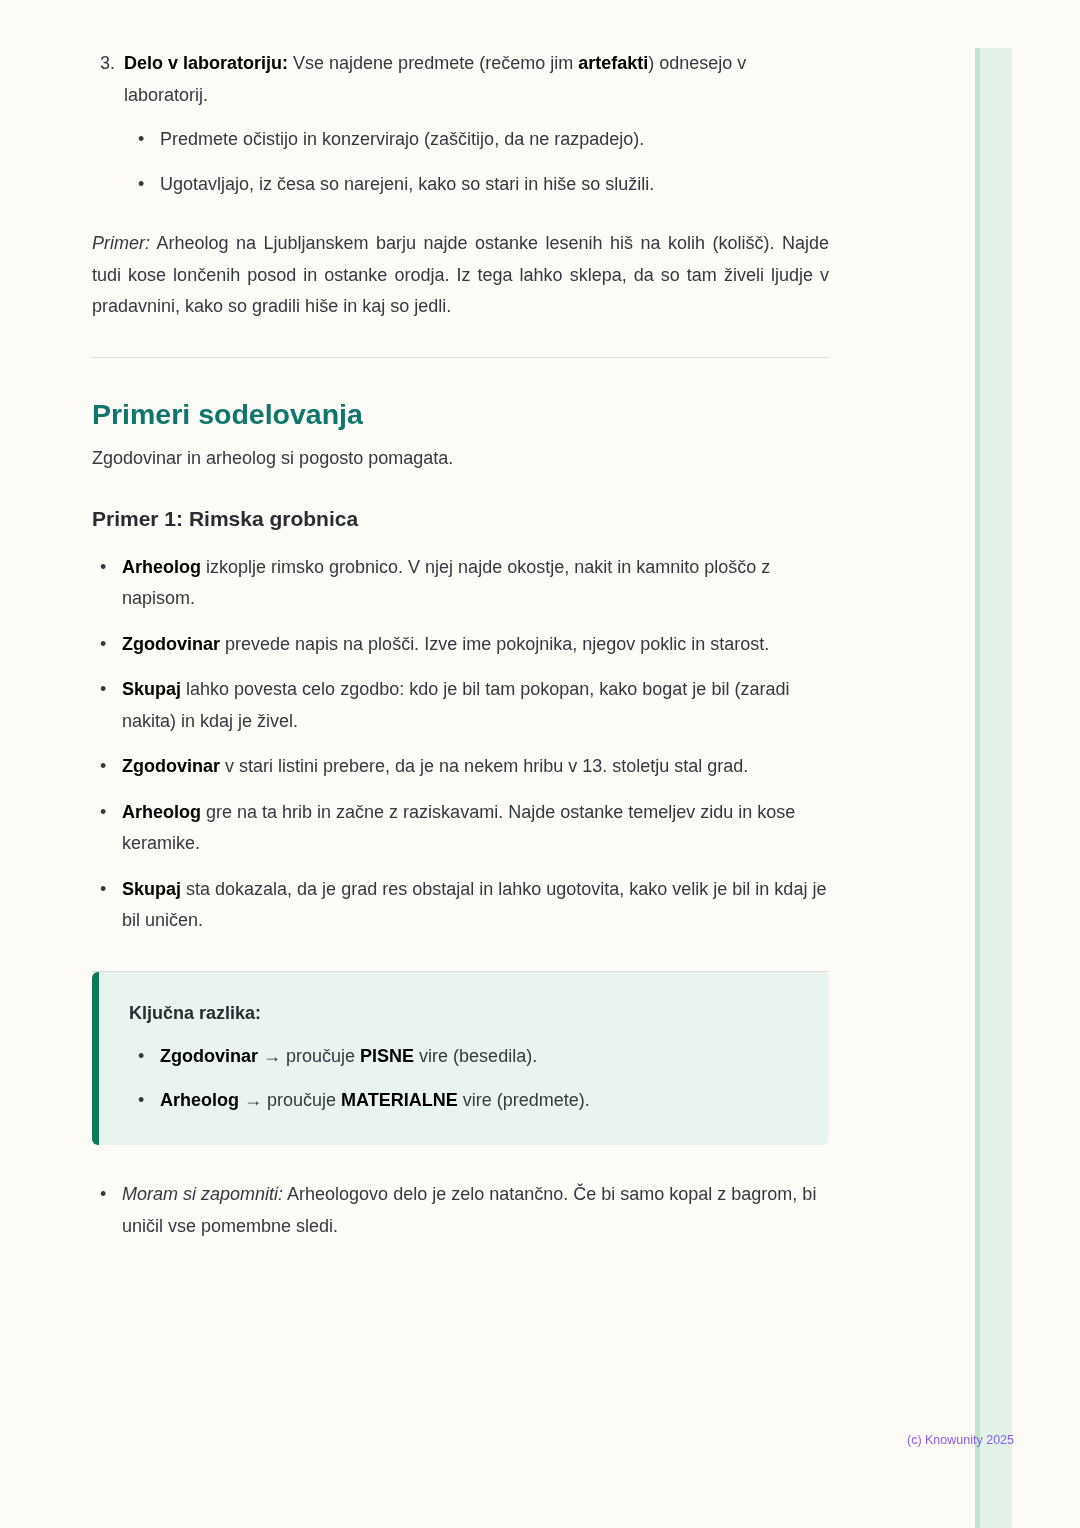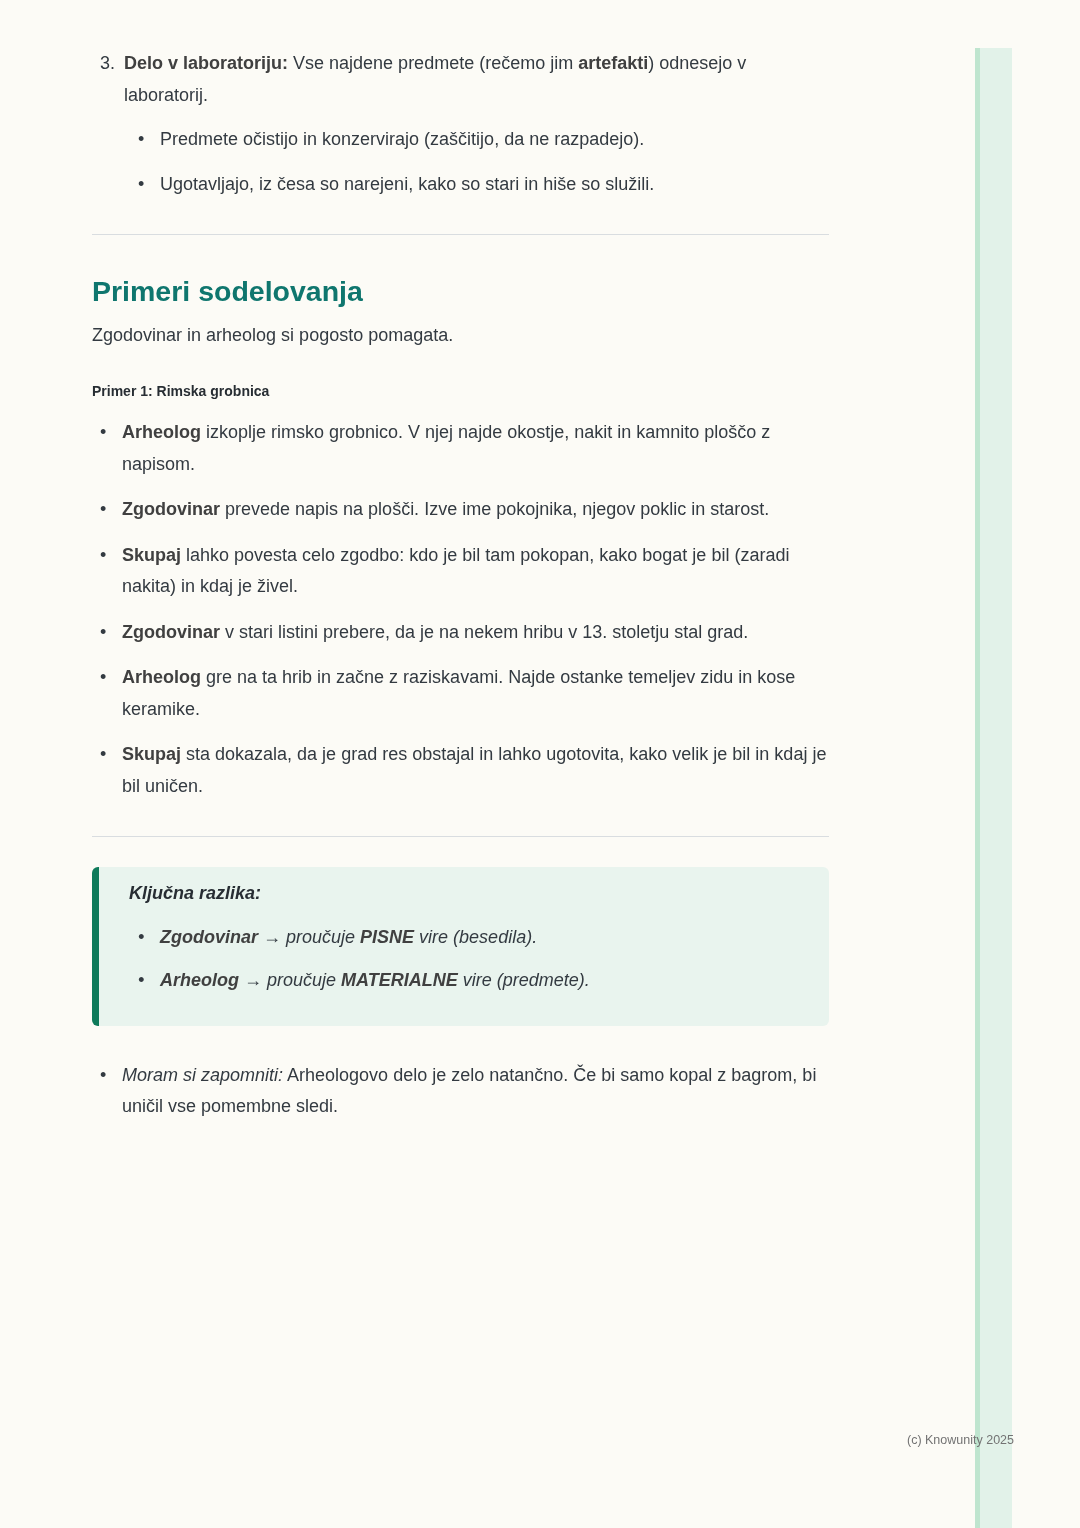--- a/index.html
+++ b/index.html
@@ -26,21 +26,21 @@
     background: linear-gradient(90deg, #bfe5cf 0, #bfe5cf 5px, #e2f2e9 5px);
   }
 
   .content {
     position: absolute;
     left: 92px;
     top: 48px;
     width: 737px;
   }
 
-  strong { font-weight: 700; color: #404040; }
+  strong { font-weight: 700; color: #000000; }
   em { font-style: italic; }
   p { margin: 0; }
 
   .num-row { display: flex; }
   .num { flex: 0 0 24px; margin-left: 8px; }
   .num-body { flex: 1; }
 
   .sub-list { margin: 8px 0 0 14px; }
 
   .bullet-row { display: flex; margin-top: 13px; }
@@ -63,46 +63,44 @@
     font-weight: 700;
     margin: 38px 0 0 0;
   }
 
   .para.intro { margin-top: 10px; }
 
   .sub-heading {
     margin-top: 27px;
     font-weight: 700;
     color: #272d33;
-    font-size: 14px;
+    font-size: 21px;
   }
 
   .blist { margin-top: 12px; margin-left: 8px; }
   .blist .bullet-row { margin-top: 14px; }
 
   .callout {
-    margin-top: 30px;
     background: #e9f4ee;
     border-left: 7px solid #0e7a5a;
     border-radius: 6px;
-    padding: 11px 30px 29px 30px;
-    font-style: italic;
+    padding: 26px 30px 29px 30px;
   }
   .callout-title { font-weight: 700; color: #272d33; }
   .callout .bullet-row { margin-left: 9px; margin-top: 12px; }
 
   .note { margin-top: 34px; }
 
   .copyright {
     position: absolute;
     right: 66px;
     top: 1432px;
     font-size: 12.5px;
     line-height: 1.4;
-    color: #737373;
+    color: #8b5cf6;
   }
 </style>
 </head>
 <body>
 
 <div class="page">
 
   <div class="edge-strip"></div>
 
   <div class="content">
@@ -117,20 +115,21 @@
             <p class="b-text">Predmete očistijo in konzervirajo (zaščitijo, da ne razpadejo).</p>
           </div>
           <div class="bullet-row">
             <span class="marker">•</span>
             <p class="b-text">Ugotavljajo, iz česa so narejeni, kako so stari in hiše so služili.</p>
           </div>
         </div>
       </div>
     </div>
 
+    <p class="para example"><em>Primer:</em><span> Arheolog na Ljubljanskem barju najde ostanke lesenih hiš na kolih (kolišč). Najde tudi kose lončenih posod in ostanke orodja. Iz tega lahko sklepa, da so tam živeli ljudje v pradavnini, kako so gradili hiše in kaj so jedli.</span></p>
 
     <hr class="divider">
 
     <h2 class="section-title">Primeri sodelovanja</h2>
 
     <p class="para intro">Zgodovinar in arheolog si pogosto pomagata.</p>
 
     <p class="sub-heading">Primer 1: Rimska grobnica</p>
 
     <div class="blist">

